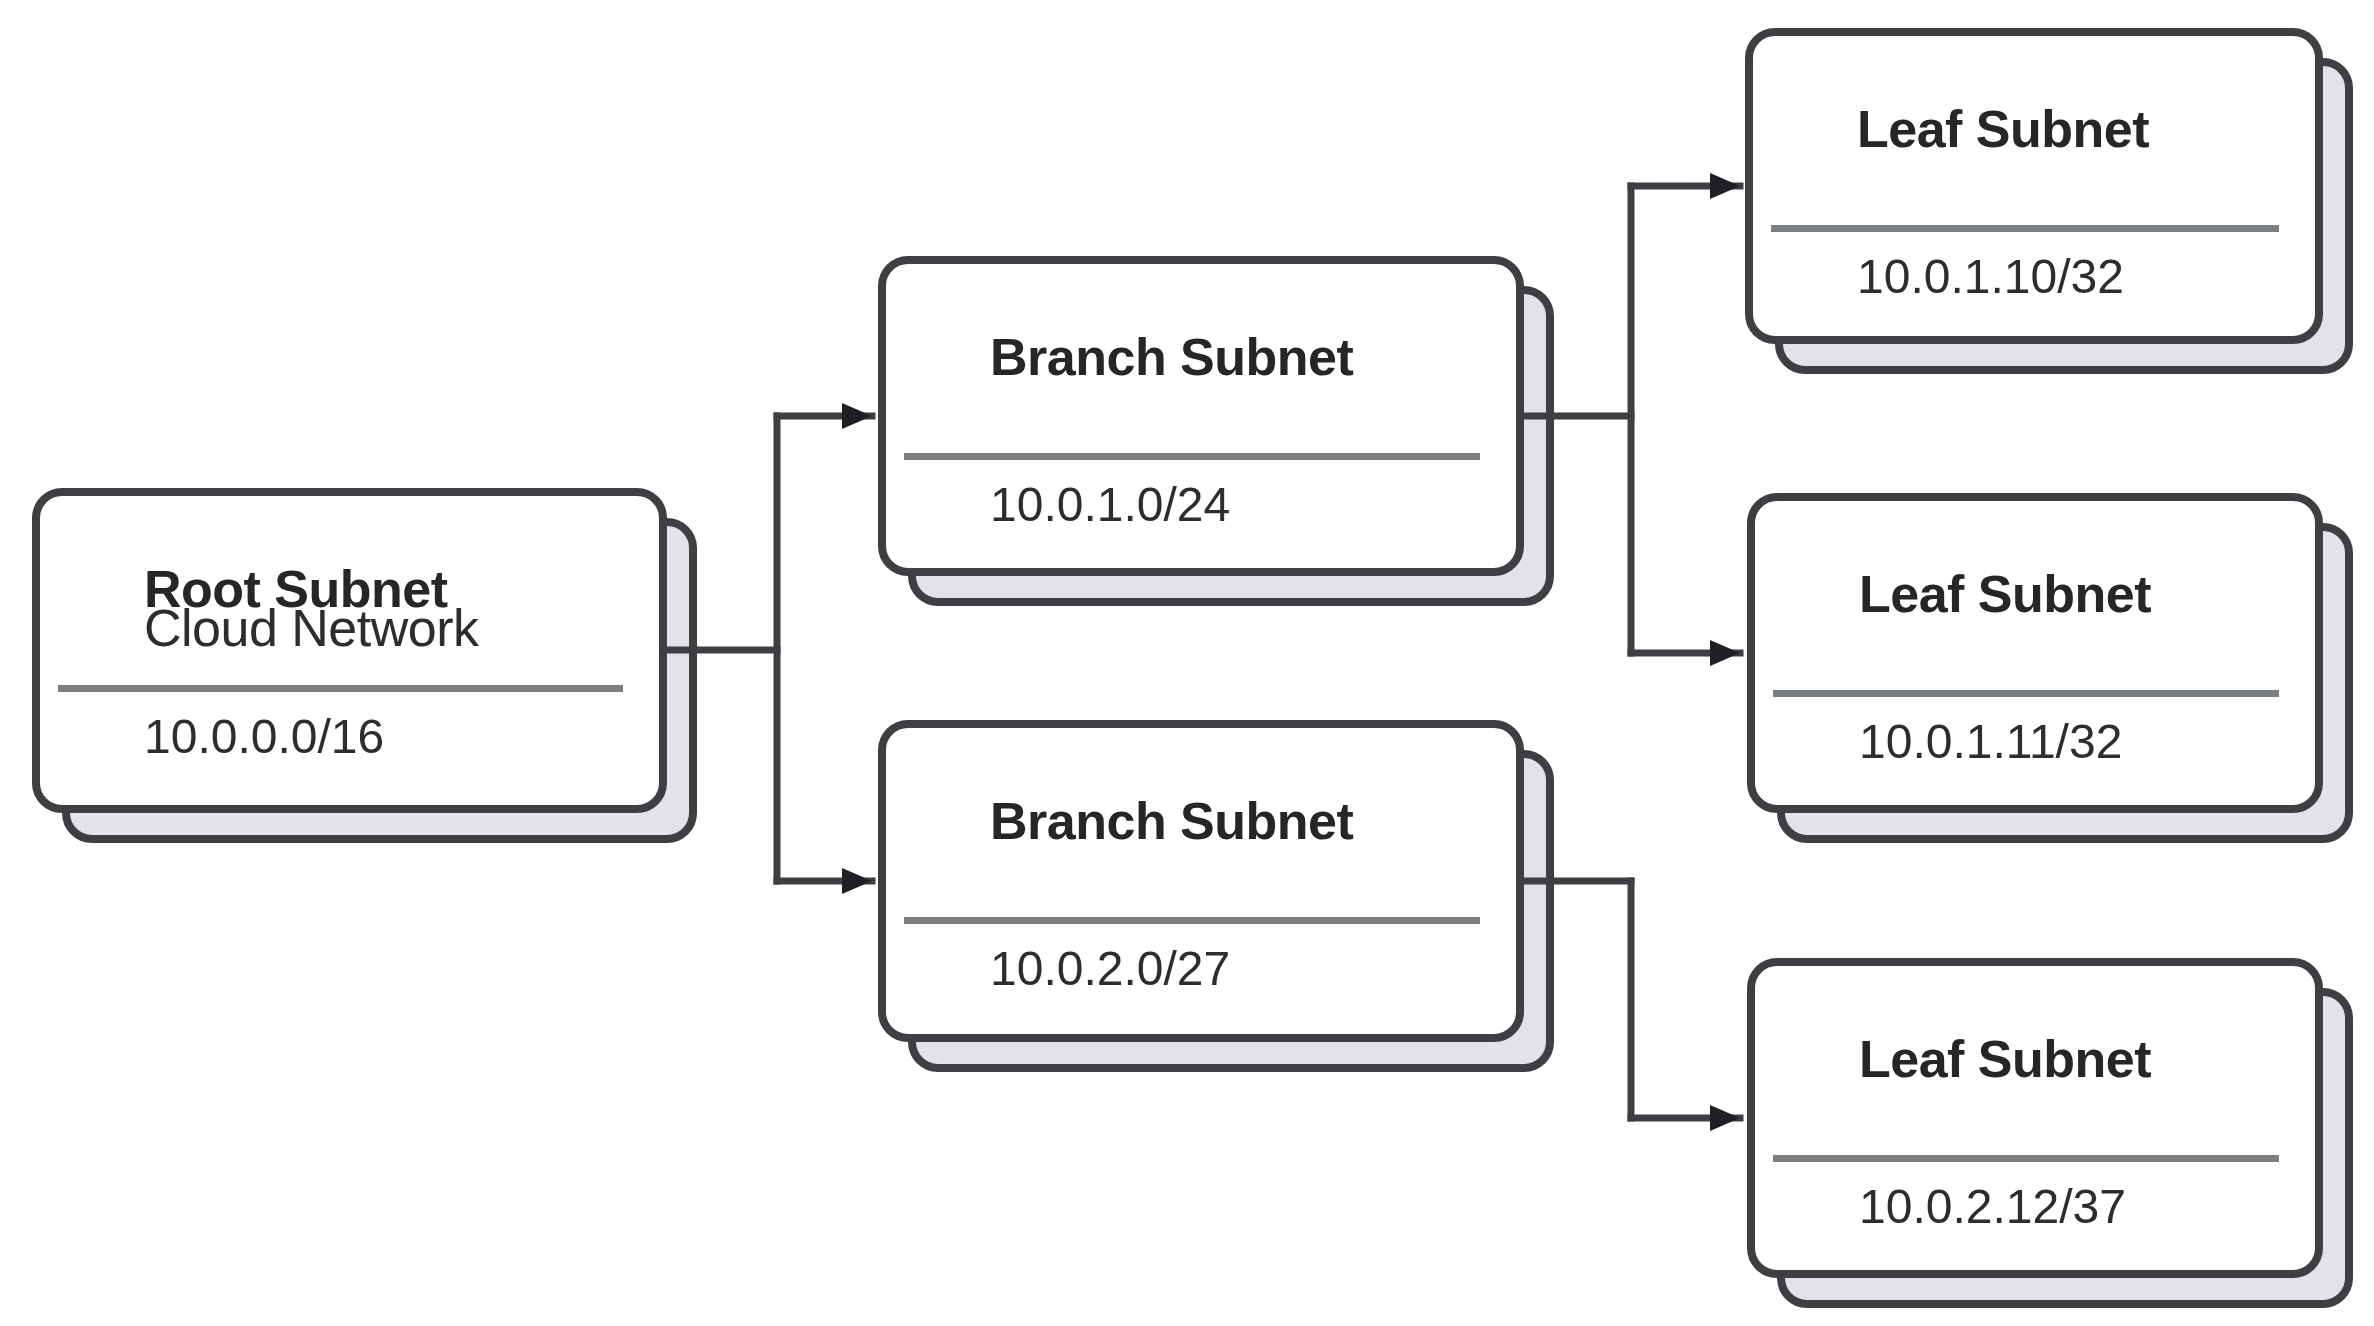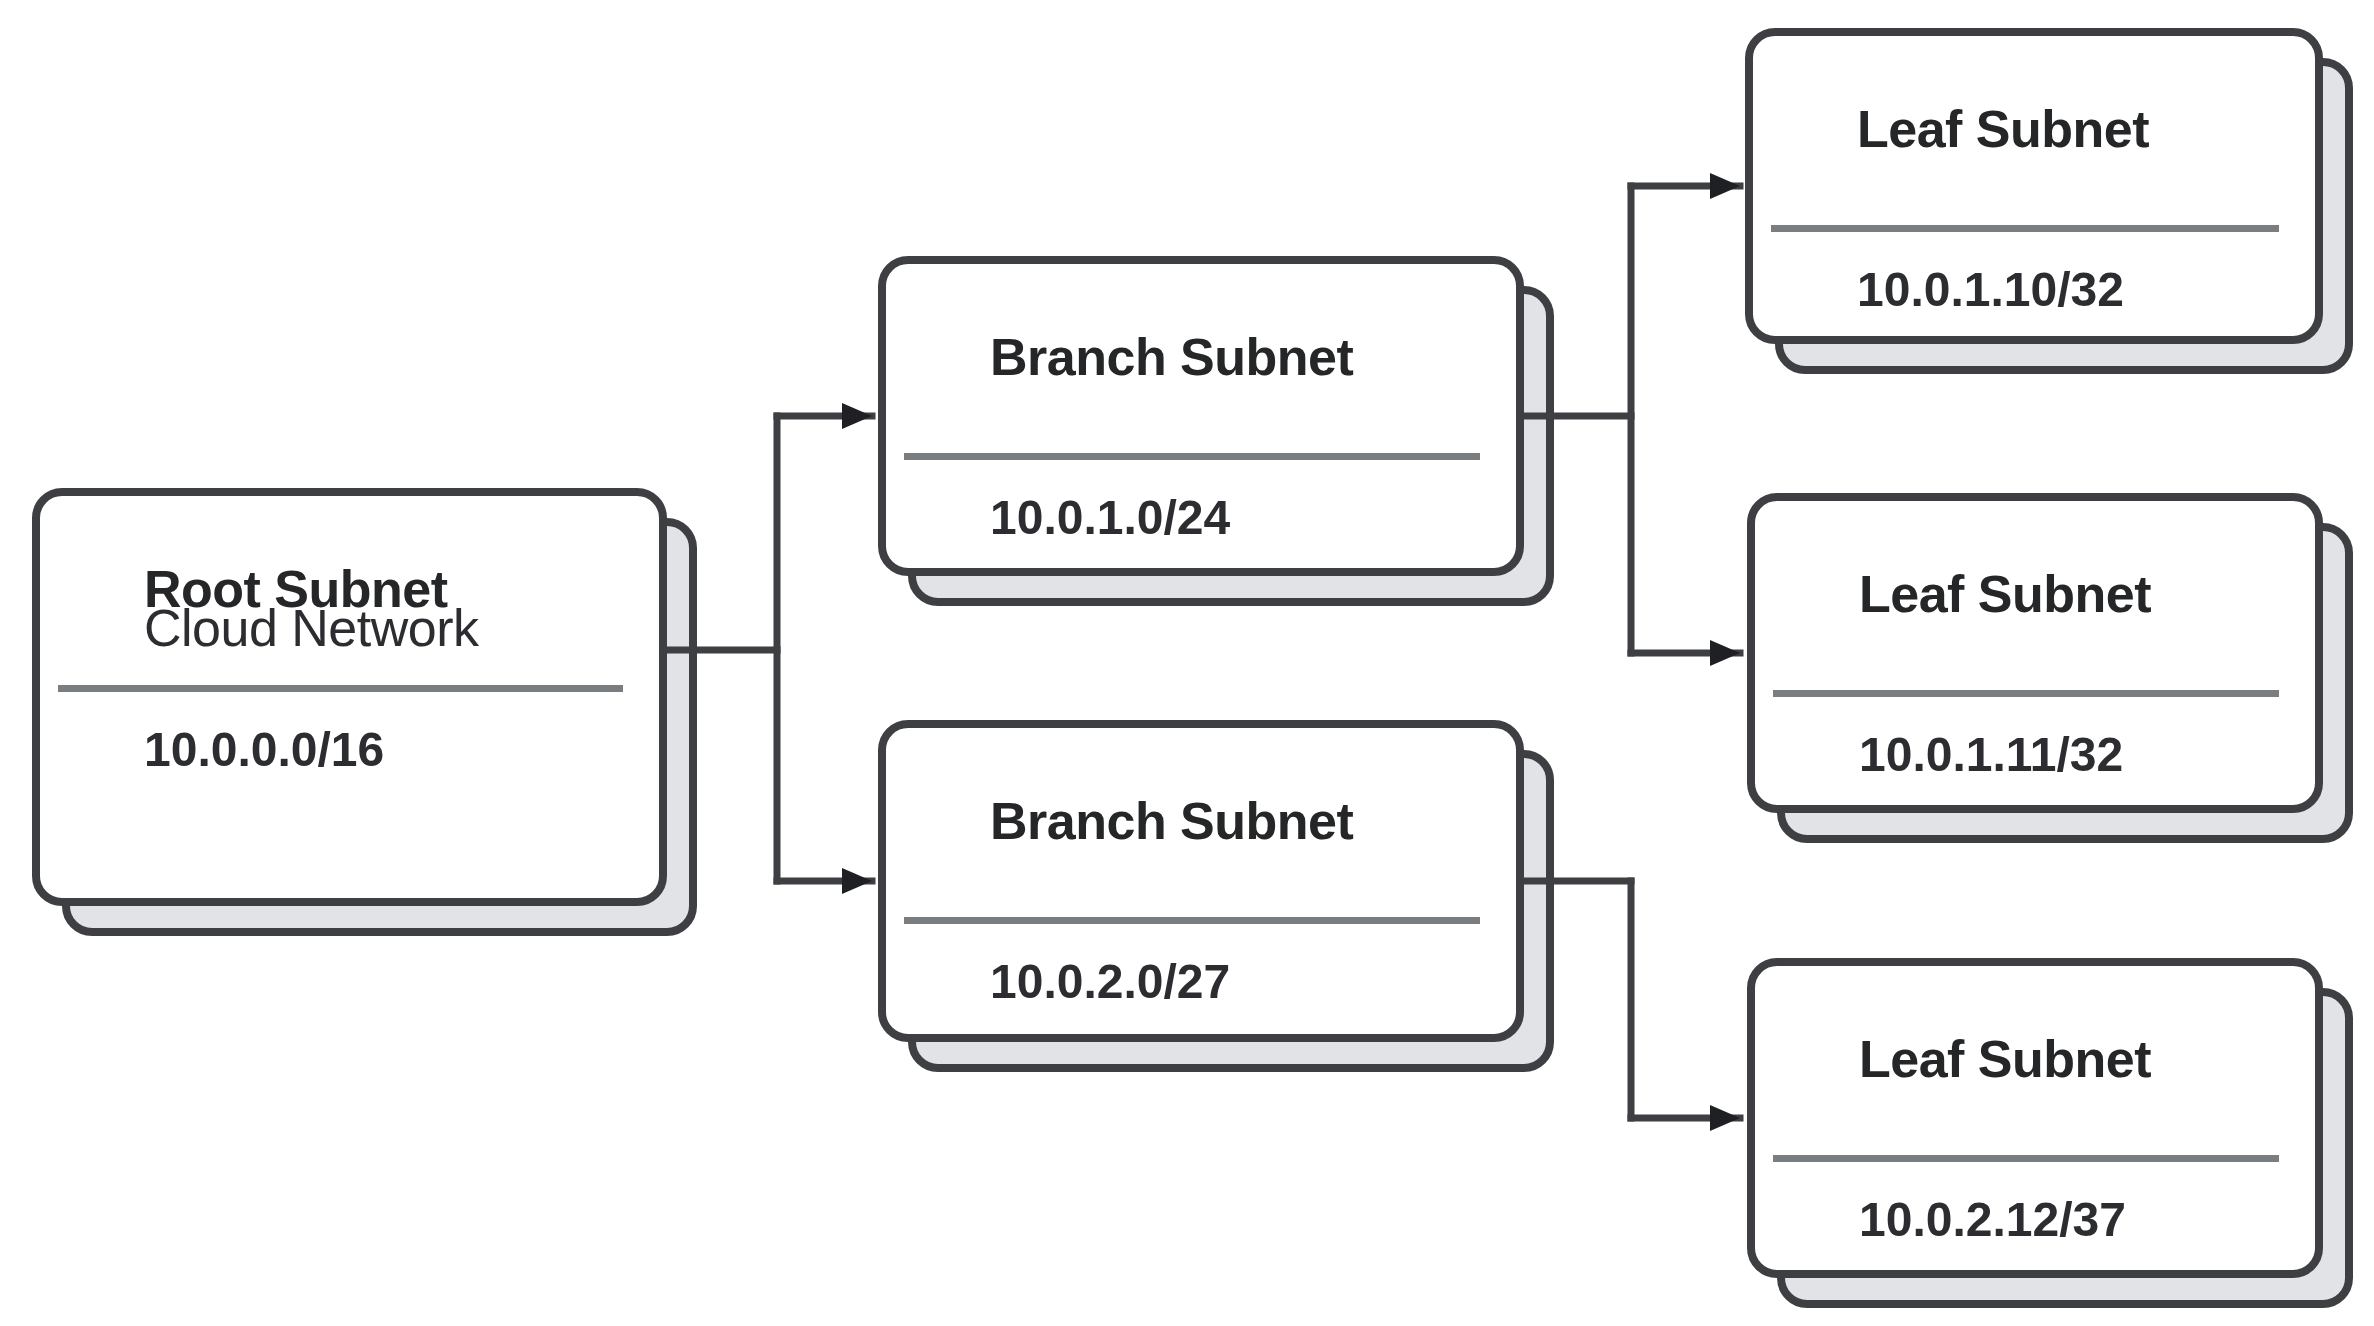--- a/index.html
+++ b/index.html
@@ -62,29 +62,29 @@
     white-space:nowrap;
   }
   .card .divider{
     position:absolute;
     left:18px;right:36px;top:189px;
     height:7px;
     background:var(--divider);
   }
   .card .cidr{
     position:absolute;
-    left:104px;top:228px;right:20px;
+    left:104px;top:215px;right:20px;
     font-size:48px;
-    font-weight:700;
+    font-weight:400;
     line-height:1.1;
     color:var(--body-text);
     white-space:nowrap;
   }
   
-  .card.root    {left:32px;  top:488px; width:635px; height:418px;}
+  .card.root    {left:32px;  top:488px; width:635px; height:325px;}
   .card.branch1 {left:878px; top:256px; width:646px; height:320px;}
   .card.branch2 {left:878px; top:720px; width:646px; height:322px;}
   .card.leaf1   {left:1745px;top:28px;  width:578px; height:316px;}
   .card.leaf2   {left:1747px;top:493px; width:576px; height:320px;}
   .card.leaf3   {left:1747px;top:958px; width:576px; height:320px;}
 
   svg.connectors{
     position:absolute;
     left:0;top:0;
     width:2374px;height:1326px;

